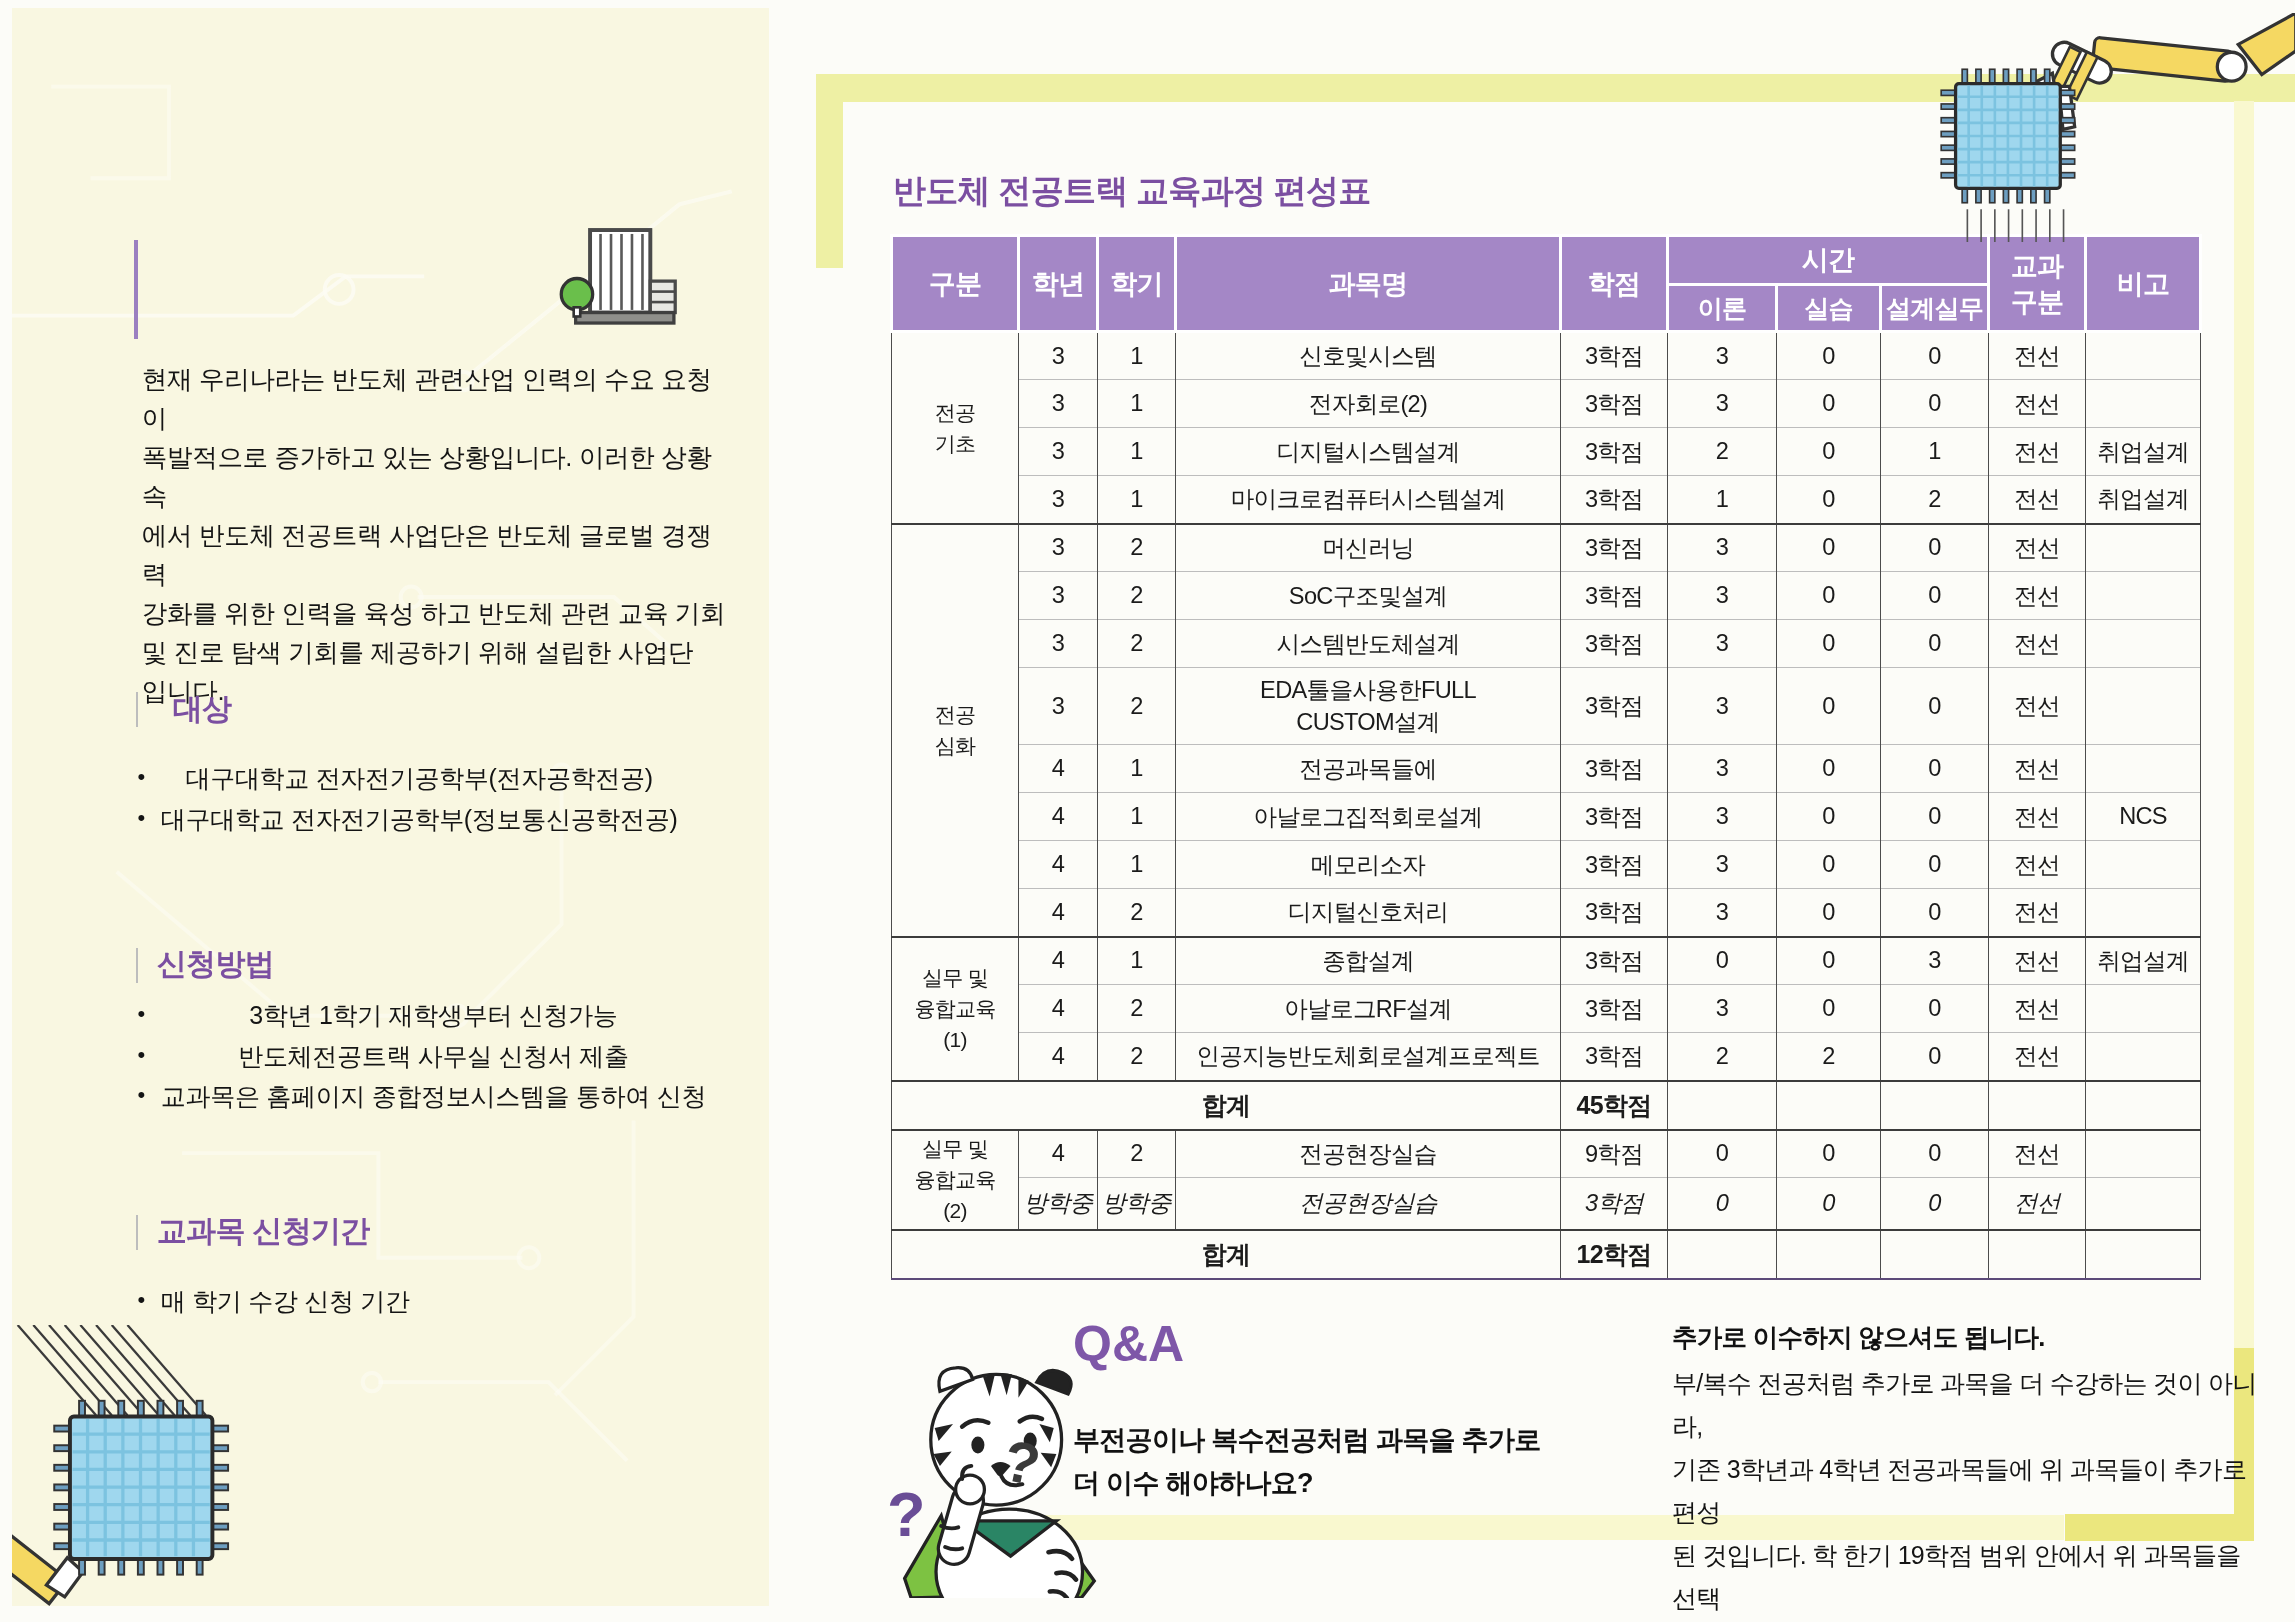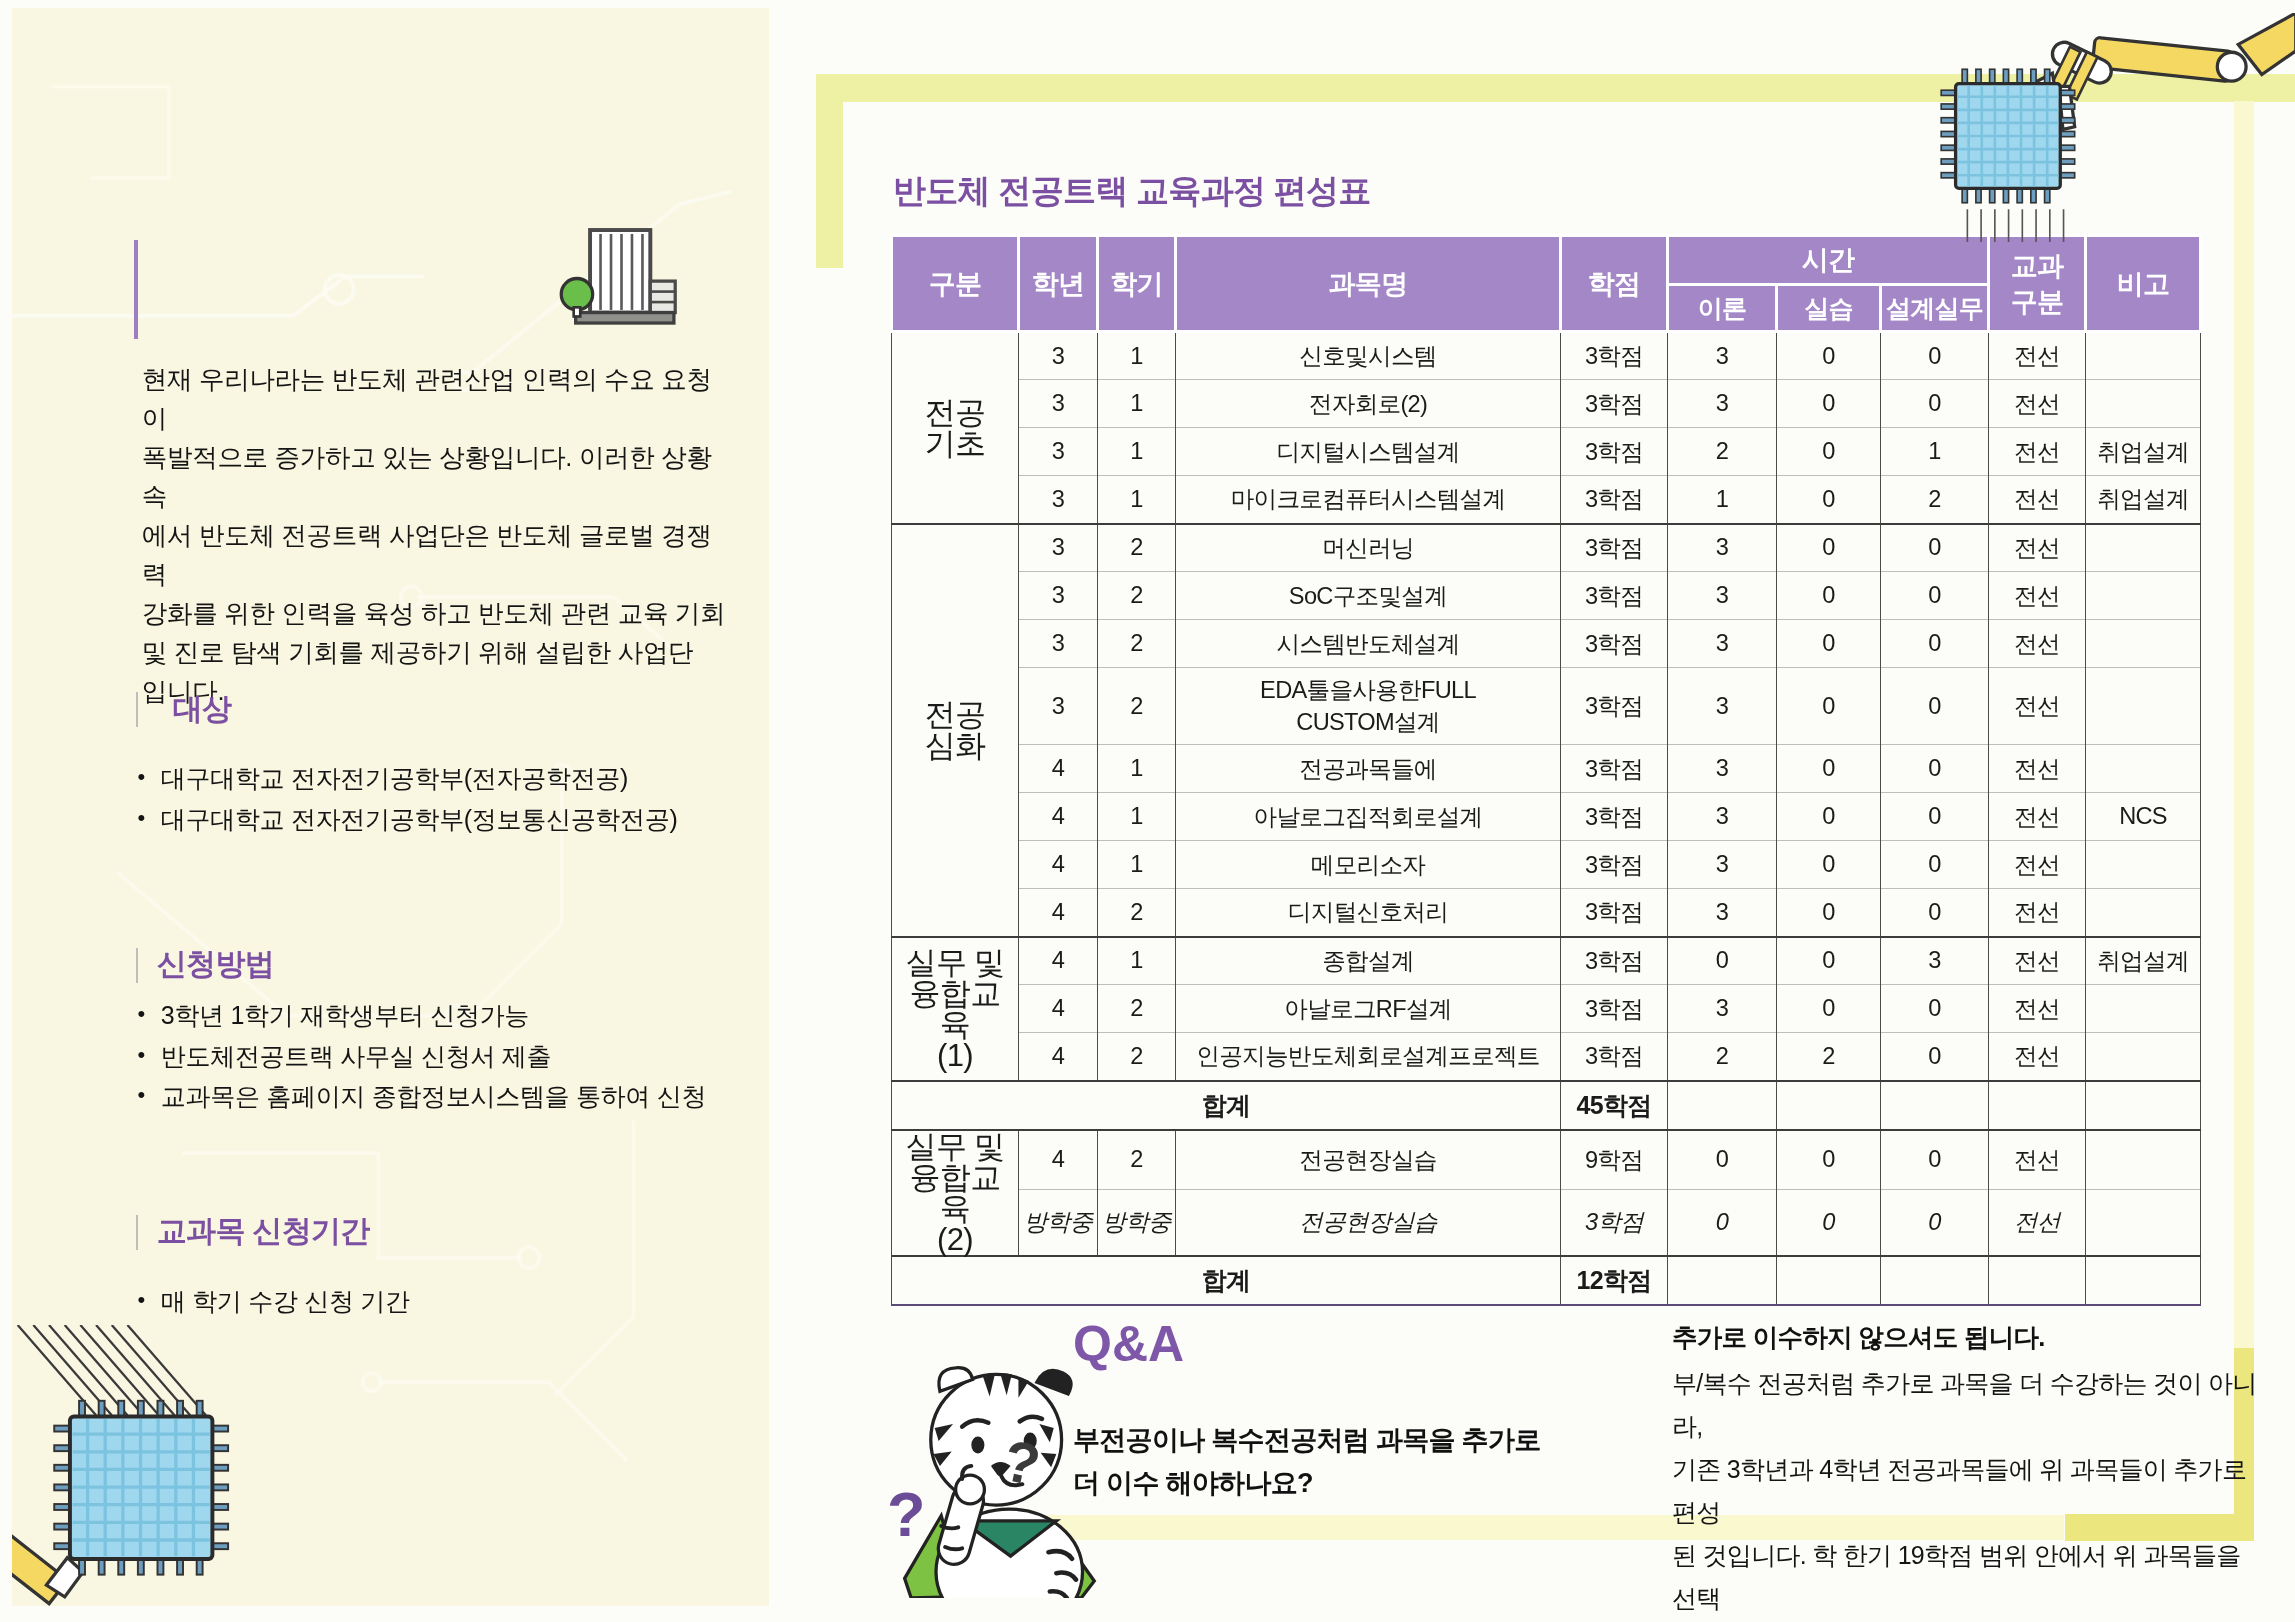--- a/index.html
+++ b/index.html
@@ -15,40 +15,40 @@
   
   .left-panel{left:11.8px;top:7.9px;width:757px;height:1598px;background:#f9f7e1;}
   .circuit{left:0;top:0;width:100%;height:100%;opacity:.65;}
 
   .intro-bar{left:134px;top:239px;width:3.9px;height:99px;background:#9b7fc0;}
   .intro-title{left:157px;top:230px;font-size:35px;line-height:52px;font-weight:700;color:#7b4fa1;letter-spacing:-0.7px;}
   .intro-body{left:130px;top:352px;width:592px;font-size:25.5px;line-height:39px;color:#151515;letter-spacing:-0.3px;}
 
   .sec-bar{width:2.6px;height:35px;background:#bdbdbd;}
   .sec-head{font-size:30px;font-weight:700;color:#7b4fa1;letter-spacing:-0.7px;}
-  .bullets{list-style:none;margin:0;padding:0;font-size:25px;line-height:1;color:#141414;letter-spacing:-0.3px;}
+  .bullets{list-style:none;margin:0;padding:0;font-size:25px;line-height:1;color:#141414;letter-spacing:-0.3px;text-align:center;}
   .bullets li{position:relative;padding-left:26px;margin-bottom:15.7px;}
   .bullets li::before{content:"•";position:absolute;left:2.6px;top:0;font-size:22px;}
 
   
   .band{background:#eef0a4;}
   .band-pale{background:#f9f8cf;}
   .band-strong{background:#ebe77e;}
 
   
   .rp-title{left:893px;top:169px;font-size:33px;font-weight:700;color:#7b4fa1;letter-spacing:-0.7px;}
 
   #ctable{border-collapse:collapse;table-layout:fixed;background:transparent;}
   #ctable th,#ctable td{text-align:center;vertical-align:middle;padding:0 3.9px;box-sizing:border-box;}
   #ctable thead th{background:#a487c6;color:#fff;font-size:27px;font-weight:700;border:3.3px solid #fff;letter-spacing:-0.7px;}
   #ctable thead tr.sub th{font-size:25px;}
   #ctable tbody{border-top:2px solid #3c3c3c;}
   #ctable tbody:last-child{border-bottom:2.6px solid #5c4a79;}
   #ctable tbody td{font-size:23.6px;color:#1b1b1b;border-left:1.3px solid #4c4c4c;border-right:1.3px solid #4c4c4c;border-top:1.3px solid #bdbdbd;letter-spacing:-0.7px;}
-  #ctable td.group-label{font-size:31px;line-height:31px;}
+  #ctable td.group-label{font-size:21px;line-height:31px;}
   #ctable td.total-label,#ctable td.total-credit{font-weight:700;font-size:25px;}
 
   
   .qna-label{left:1073px;top:1315px;font-size:50px;font-weight:700;color:#7e57a8;}
   .qna-question{left:1073px;top:1419px;font-size:27px;font-weight:700;line-height:43px;color:#111;letter-spacing:-0.7px;}
   .qna-answer-title{left:1672px;top:1320px;font-size:25.5px;font-weight:700;color:#111;letter-spacing:-0.7px;}
   .qna-answer-body{left:1672px;top:1362px;width:589px;font-size:25px;line-height:43px;color:#141414;letter-spacing:-0.7px;}
   .qmark{font-weight:700;color:#3a3a3a;}
   .qmark.purple{color:#6a4d96;}
 </style>

